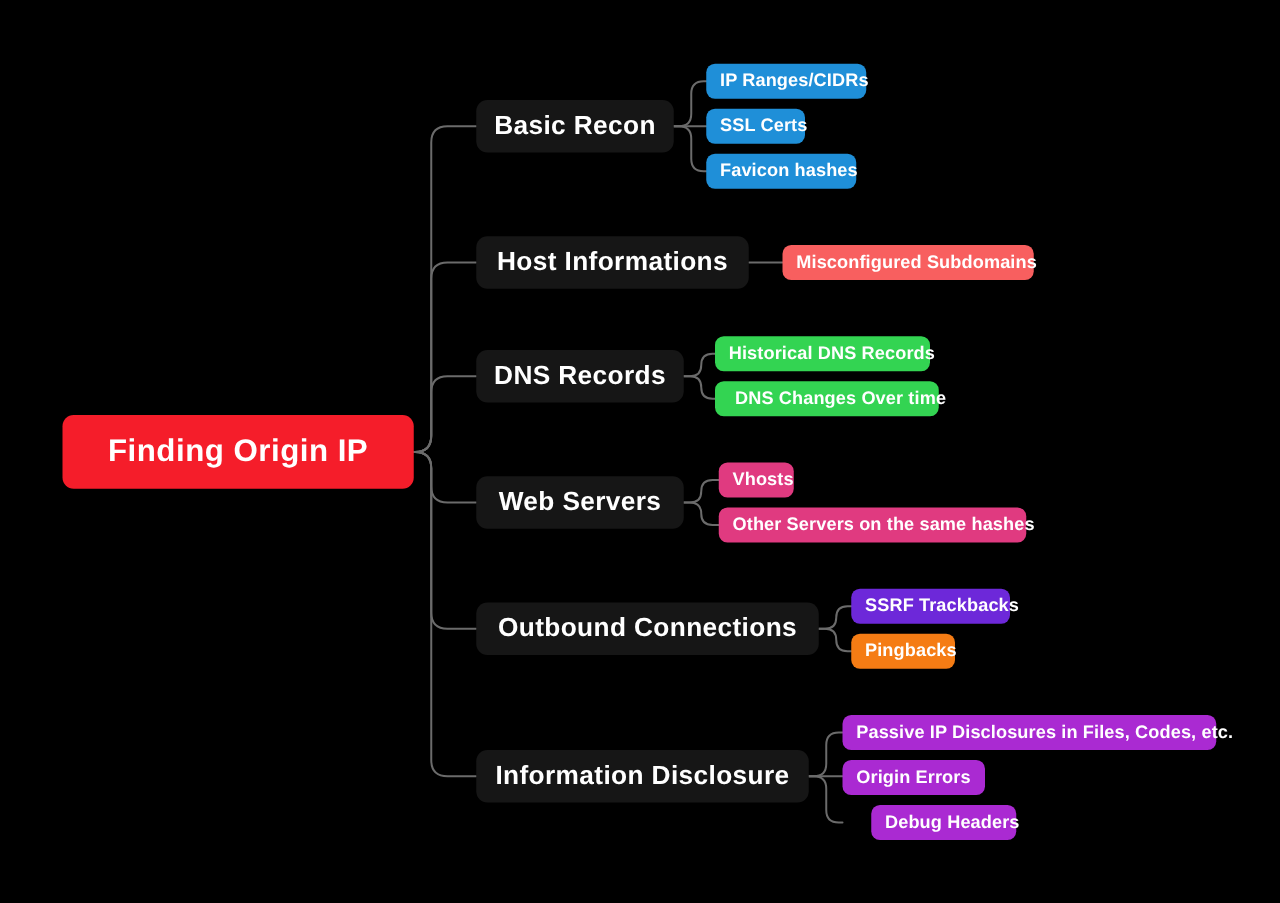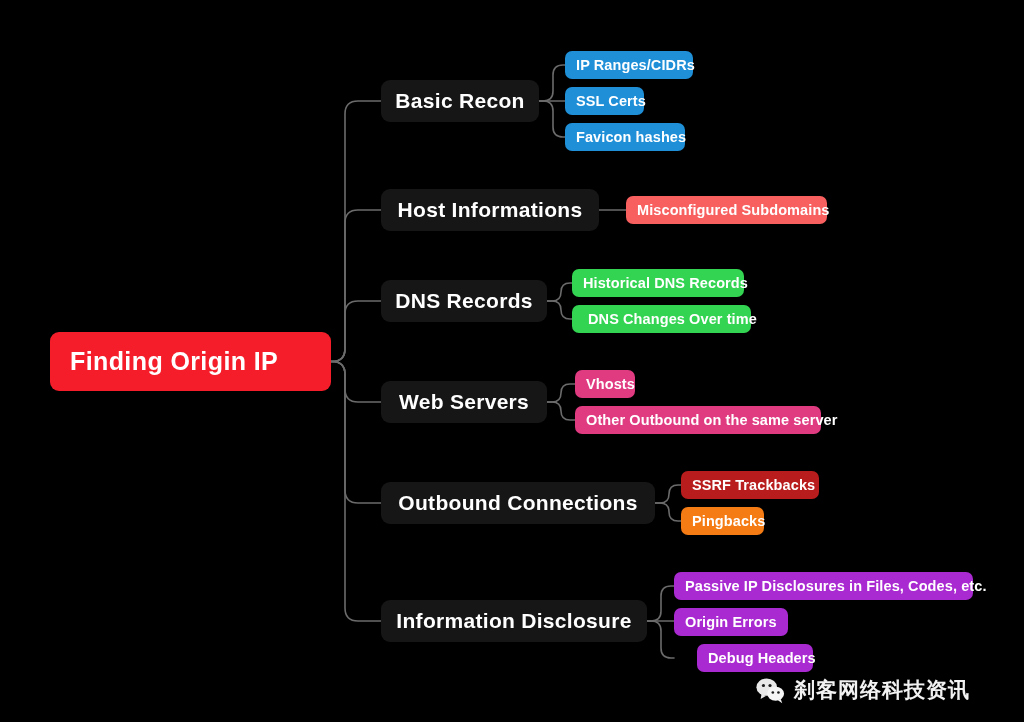--- a/index.html
+++ b/index.html
@@ -33,20 +33,21 @@
     color: #ffffff;
   }
   
   .root {
     background: #f51d2a;
     border-radius: 9px;
     font-size: 25px;
     font-weight: 700;
     letter-spacing: 0.4px;
     padding: 0 20px;
+    justify-content: center;
   }
   
   .branch {
     background: #161616;
     border-radius: 9px;
     font-size: 21px;
     font-weight: 700;
     letter-spacing: 0.3px;
     padding: 12px 19px;
     justify-content: center;
@@ -139,54 +140,39 @@
       <div class="node leaf" style="left: 572px; top: 305px; width: 179px; height: 28px; background: rgb(51, 212, 82); padding-left: 16px;">
         <span>DNS Changes Over time</span>
       </div>
       <div class="node branch" style="left: 381px; top: 381px; width: 166px; height: 42px; background: rgb(22, 22, 22);">
         <span>Web Servers</span>
       </div>
       <div class="node leaf" style="left: 575px; top: 370px; width: 60px; height: 28px; background: rgb(224, 58, 128);">
         <span>Vhosts</span>
       </div>
       <div class="node leaf" style="left: 575px; top: 406px; width: 246px; height: 28px; background: rgb(224, 58, 128);">
-        <span>Other Outbound on the same server</span>
+        <span>Other Servers on the same hashes</span>
       </div>
       <div class="node branch" style="left: 381px; top: 482px; width: 274px; height: 42px; background: rgb(22, 22, 22);">
         <span>Outbound Connections</span>
       </div>
-      <div class="node leaf" style="left: 681px; top: 471px; width: 138px; height: 28px; background: #b91c1c;">
+      <div class="node leaf" style="left: 681px; top: 471px; width: 127px; height: 28px; background: #6d28d9;">
         <span>SSRF Trackbacks</span>
       </div>
       <div class="node leaf" style="left: 681px; top: 507px; width: 83px; height: 28px; background: rgb(245, 124, 20);">
         <span>Pingbacks</span>
       </div>
       <div class="node branch" style="left: 381px; top: 600px; width: 266px; height: 42px; background: rgb(22, 22, 22);">
         <span>Information Disclosure</span>
       </div>
       <div class="node leaf" style="left: 674px; top: 572px; width: 299px; height: 28px; background: rgb(170, 42, 210);">
         <span>Passive IP Disclosures in Files, Codes, etc.</span>
       </div>
       <div class="node leaf" style="left: 674px; top: 608px; width: 114px; height: 28px; background: rgb(170, 42, 210);">
         <span>Origin Errors</span>
       </div>
       <div class="node leaf" style="left: 674px; top: 644px; width: 116px; height: 28px; background: rgb(170, 42, 210); margin-left: 23px;">
         <span>Debug Headers</span>
       </div>
     </div>
 
-  <div class="watermark" id="watermark-el" style="left: 755px; top: 675px;">
-    <span class="wm-icon">
-      <svg viewBox="0 0 32 32" width="30" height="30">
-        <ellipse cx="12.5" cy="13" rx="11" ry="9.2" fill="#e8e8e8"></ellipse>
-        <polygon points="7,20 6,25.5 11.5,22.5" fill="#e8e8e8"></polygon>
-        <circle cx="9" cy="11.2" r="1.7" fill="#1a1a1a"></circle>
-        <circle cx="16" cy="11.2" r="1.7" fill="#1a1a1a"></circle>
-        <ellipse cx="22" cy="20" rx="9" ry="7.4" fill="#f5f5f5"></ellipse>
-        <polygon points="27.5,25.5 29,30 24.5,27" fill="#f5f5f5"></polygon>
-        <circle cx="19" cy="18.6" r="1.4" fill="#1a1a1a"></circle>
-        <circle cx="25" cy="18.6" r="1.4" fill="#1a1a1a"></circle>
-      </svg>
-    </span>
-    <span class="wm-text">刹客网络科技资讯</span>
-  </div>
 
 </div>
 
 </body></html>

